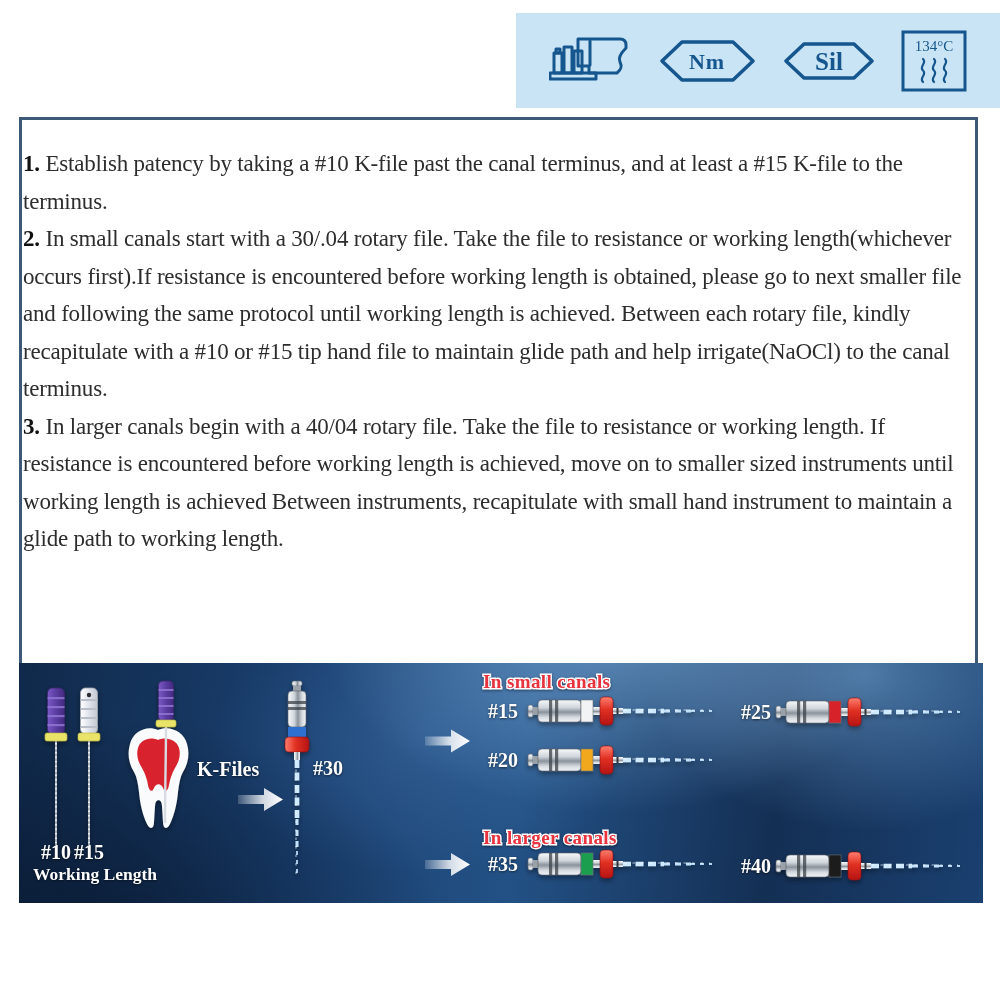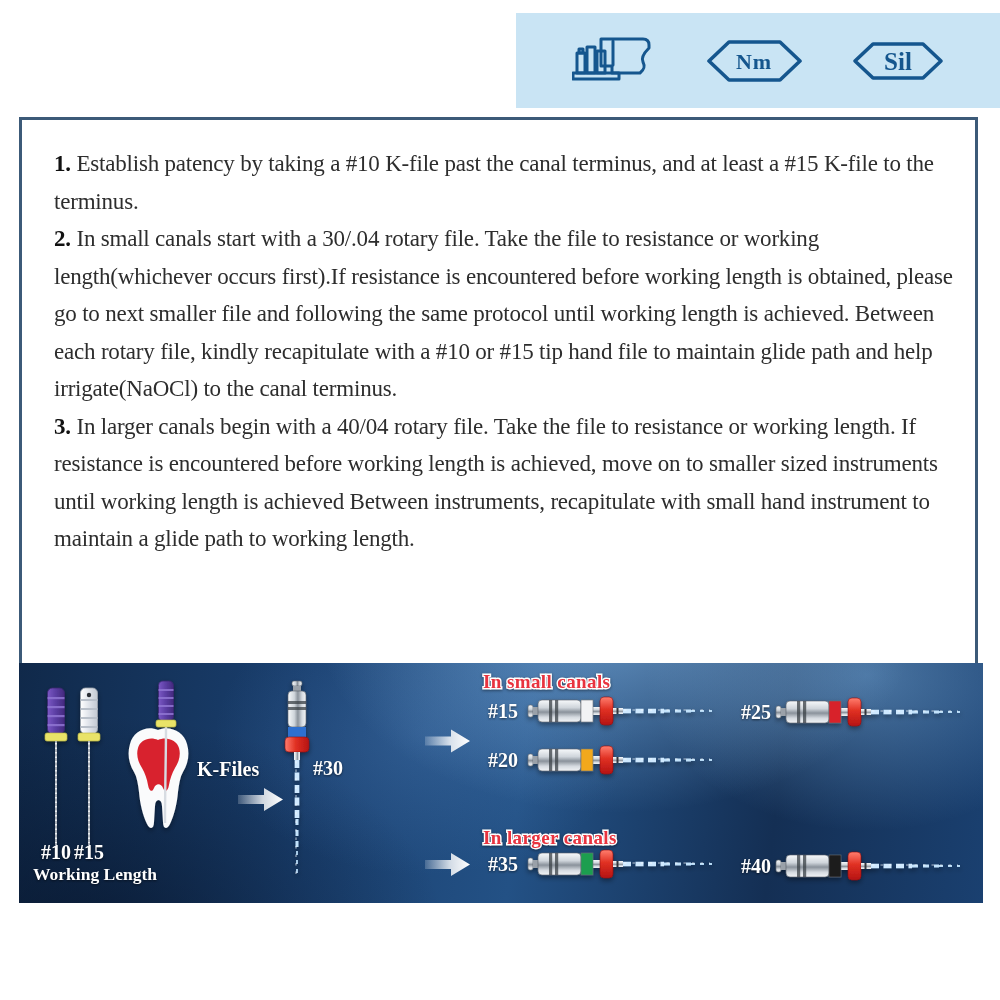--- a/index.html
+++ b/index.html
@@ -14,21 +14,21 @@
   .lineart{fill:none;stroke:#15568e;stroke-width:3;stroke-linejoin:round;stroke-linecap:round;}
   .hexline{fill:none;stroke:#15568e;stroke-width:3.6;stroke-linejoin:round;}
   .hextext{fill:#15568e;font-weight:700;font-size:22px;letter-spacing:1px;}
   .siltext{fill:#15568e;font-weight:700;font-size:25px;}
   .autotext{fill:#15568e;font-size:15px;font-weight:400;}
   .steam{fill:none;stroke:#15568e;stroke-width:2.2;stroke-linecap:round;}
 
   
   .instruction-box{position:absolute;left:19px;top:117px;width:959px;height:546px;
                    box-sizing:border-box;border:3px solid #3c5a78;border-bottom:none;
-                   background:#ffffff;padding:25px 12px 0 32px;
+                   background:#ffffff;padding:25px 12px 0 1px;
                    color:#2d2d2d;font-size:23px;line-height:37.5px;letter-spacing:-0.2px;}
   .instruction-box p{margin:0;}
   .instruction-box b{color:#111111;}
 
   
   .diagram{position:absolute;left:19px;top:663px;width:964px;height:240px;overflow:hidden;
     background:
       radial-gradient(ellipse 480px 300px at 62% -15%, rgba(150,200,245,0.55) 0%, rgba(150,200,245,0) 62%),
       radial-gradient(ellipse 340px 240px at 88% 5%, rgba(125,180,230,0.50) 0%, rgba(125,180,230,0) 65%),
       radial-gradient(ellipse 300px 200px at 42% 30%, rgba(90,140,200,0.28) 0%, rgba(90,140,200,0) 70%),
@@ -64,20 +64,29 @@
         <polygon class="hexline" points="3,22 23,3 74,3 94,22 74,41 23,41"></polygon>
         <text class="hextext" x="48" y="30" text-anchor="middle">Nm</text>
       </svg>
     </div>
     <div class="icon">
       <svg width="92" height="40" viewBox="0 0 92 40">
         <polygon class="hexline" points="3,20 21,3 71,3 89,20 71,37 21,37"></polygon>
         <text class="siltext" x="46" y="29" text-anchor="middle">Sil</text>
       </svg>
     </div>
+    <div class="icon">
+      <svg width="66" height="62" viewBox="0 0 66 62">
+        <rect x="2" y="2" width="62" height="58" fill="none" stroke="#15568e" stroke-width="3"></rect>
+        <text class="autotext" x="33" y="21" text-anchor="middle">134°C</text>
+        <path class="steam" d="M22,29 c4.5,4 -4.5,7.5 0,11.5 c4.5,4 -4.5,7.5 0,11.5"></path>
+        <path class="steam" d="M33,29 c4.5,4 -4.5,7.5 0,11.5 c4.5,4 -4.5,7.5 0,11.5"></path>
+        <path class="steam" d="M44,29 c4.5,4 -4.5,7.5 0,11.5 c4.5,4 -4.5,7.5 0,11.5"></path>
+      </svg>
+    </div>
   </div>
 
   <div class="instruction-box">
     <p><b>1.</b> <span>Establish patency by taking a #10 K-file past the canal terminus, and at least a #15 K-file to the terminus.</span></p>
     <p><b>2.</b> <span>In small canals start with a 30/.04 rotary file. Take the file to resistance or working length(whichever occurs first).If resistance is encountered before working length is obtained, please go to next smaller file and following the same protocol until working length is achieved. Between each rotary file, kindly recapitulate with a #10 or #15 tip hand file to maintain glide path and help irrigate(NaOCl) to the canal terminus.</span></p>
     <p><b>3.</b> <span>In larger canals begin with a 40/04 rotary file. Take the file to resistance or working length. If resistance is encountered before working length is achieved, move on to smaller sized instruments until working length is achieved Between instruments, recapitulate with small hand instrument to maintain a glide path to working length.</span></p>
   </div>
 
   <div class="diagram">
     <svg width="964" height="240" viewBox="0 0 964 240">

